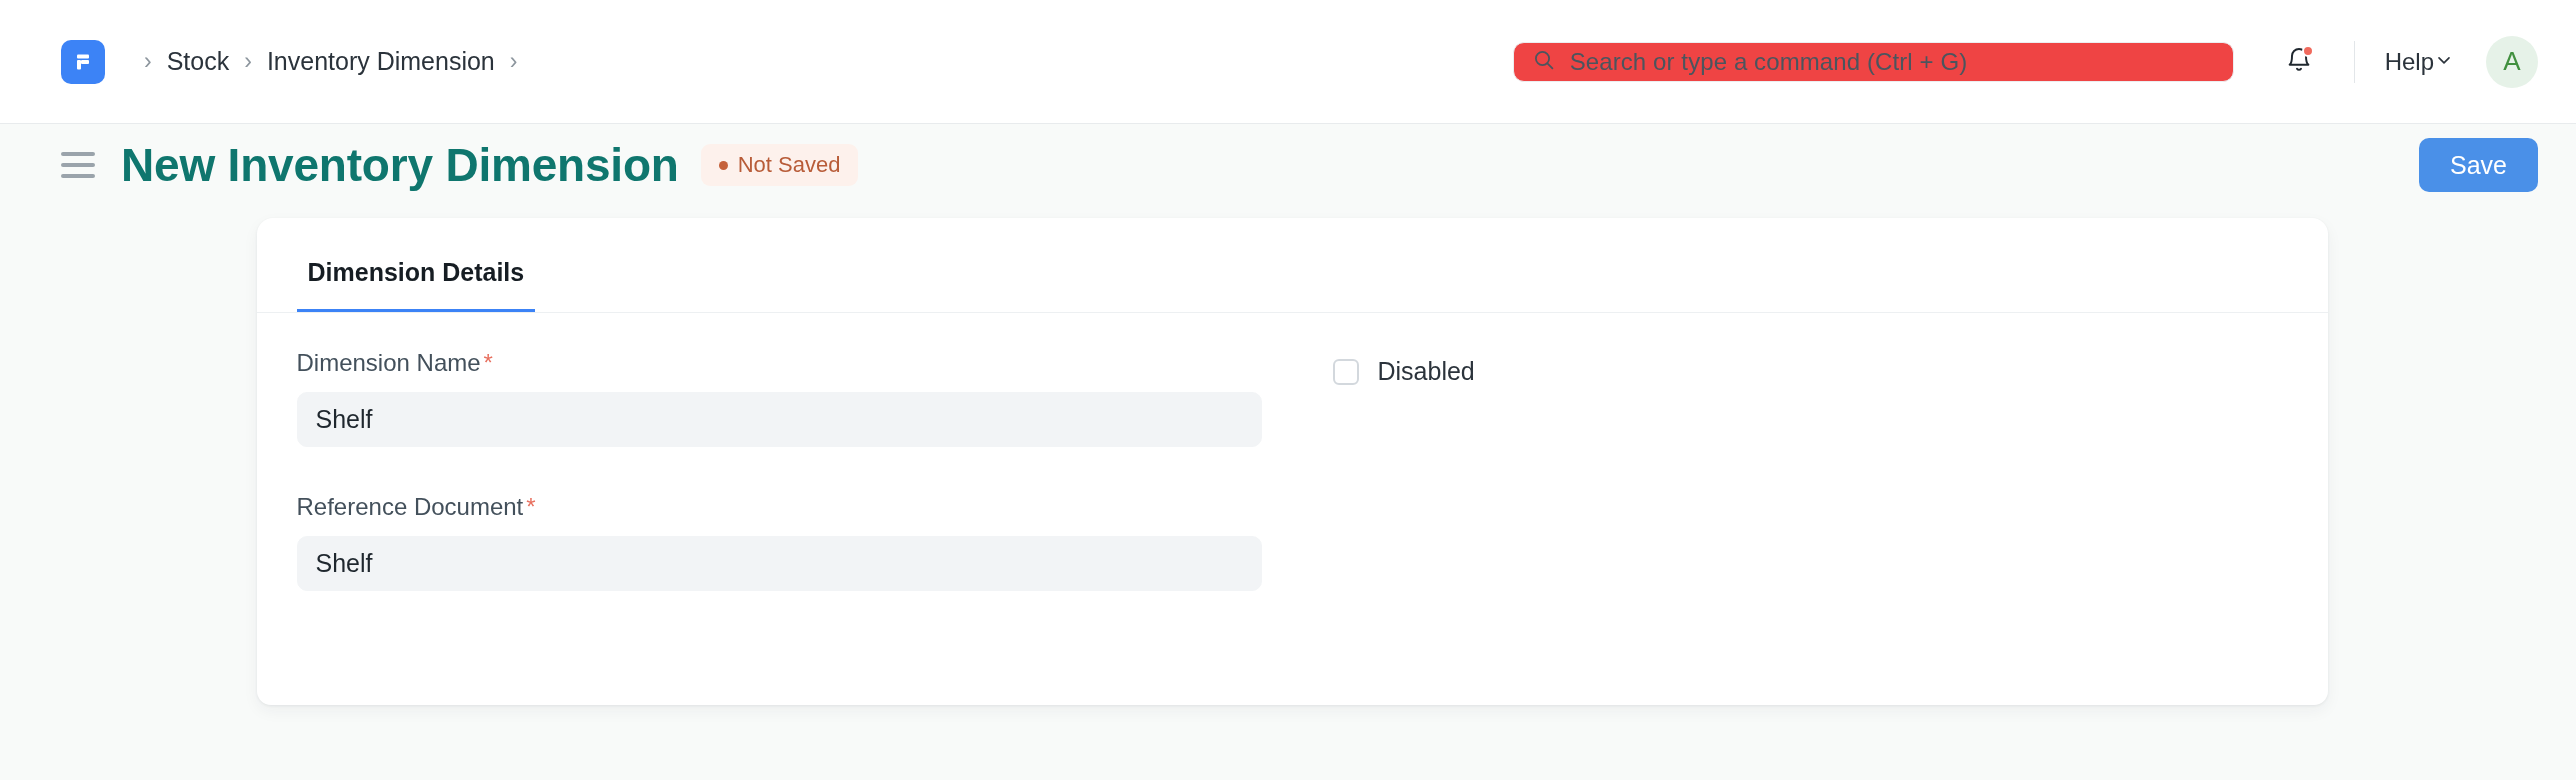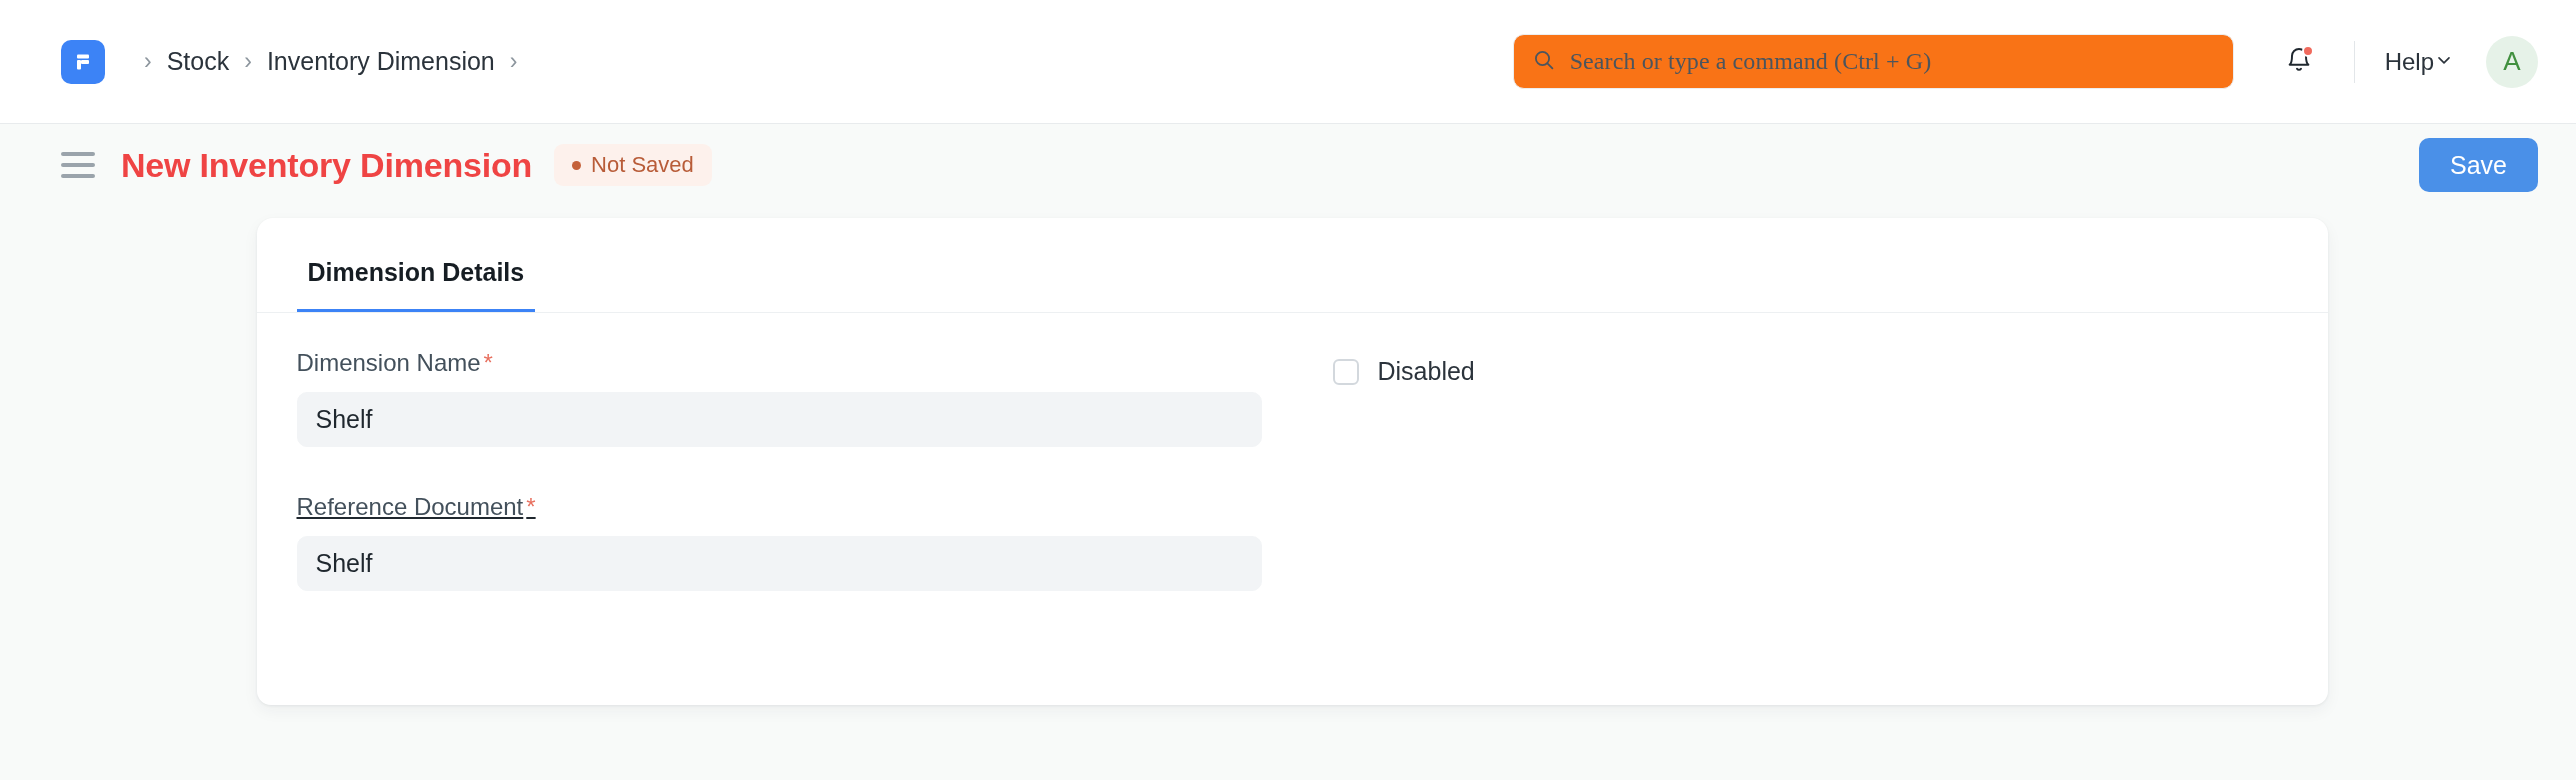--- a/index.html
+++ b/index.html
@@ -71,32 +71,31 @@
   }
   .crumb.muted {
     color: #7d868f;
     cursor: default;
   }
 
   .nav-spacer { flex: 1 1 auto; }
 
   .search-wrap {
     width: 721px;
-    height: 55px;
-    background: #f97316;
+    height: 40px;
+    background: #ef4444;
     border: 1px solid #eceef0;
     border-radius: 11px;
     display: flex;
     align-items: center;
     padding: 0 18px;
     gap: 14px;
     margin-right: 40px;
     flex: 0 0 auto;
     cursor: text;
-    font-family: Liberation Serif, serif;
   }
   .search-wrap svg { flex: 0 0 auto; }
   .search-input {
     border: none;
     outline: none;
     background: transparent;
     font-family: inherit;
     font-size: 24px;
     color: #2b333b;
     width: 100%;
@@ -176,23 +175,23 @@
     margin-right: 26px;
   }
   .hamburger span {
     display: block;
     height: 4px;
     border-radius: 2px;
     background: #9aa3ab;
   }
 
   .page-title {
-    font-size: 34px;
+    font-size: 46px;
     font-weight: bold;
-    color: #ef4444;
+    color: #0f766e;
     letter-spacing: -0.2px;
     white-space: nowrap;
   }
 
   .badge-notsaved {
     margin-left: 22px;
     background: #fdf1ec;
     color: #b85c38;
     font-size: 22px;
     padding: 8px 18px;
@@ -265,21 +264,21 @@
   }
 
   .form-body {
     display: flex;
     padding: 36px 40px 54px 40px;
   }
   .col-left { width: 1001px; flex: 0 0 auto; }
   .col-right { flex: 1 1 auto; padding-left: 35px; padding-top: 8px; }
 
   .field { margin-bottom: 46px; }
-  .field:last-child { margin-bottom: 0; text-decoration: underline; }
+  .field:last-child { margin-bottom: 0; }
 
   .field-label {
     font-size: 24px;
     color: #43505b;
     margin-bottom: 15px;
     display: block;
   }
   .req { color: #e8705f; margin-left: 3px; }
 
   .field-input {

